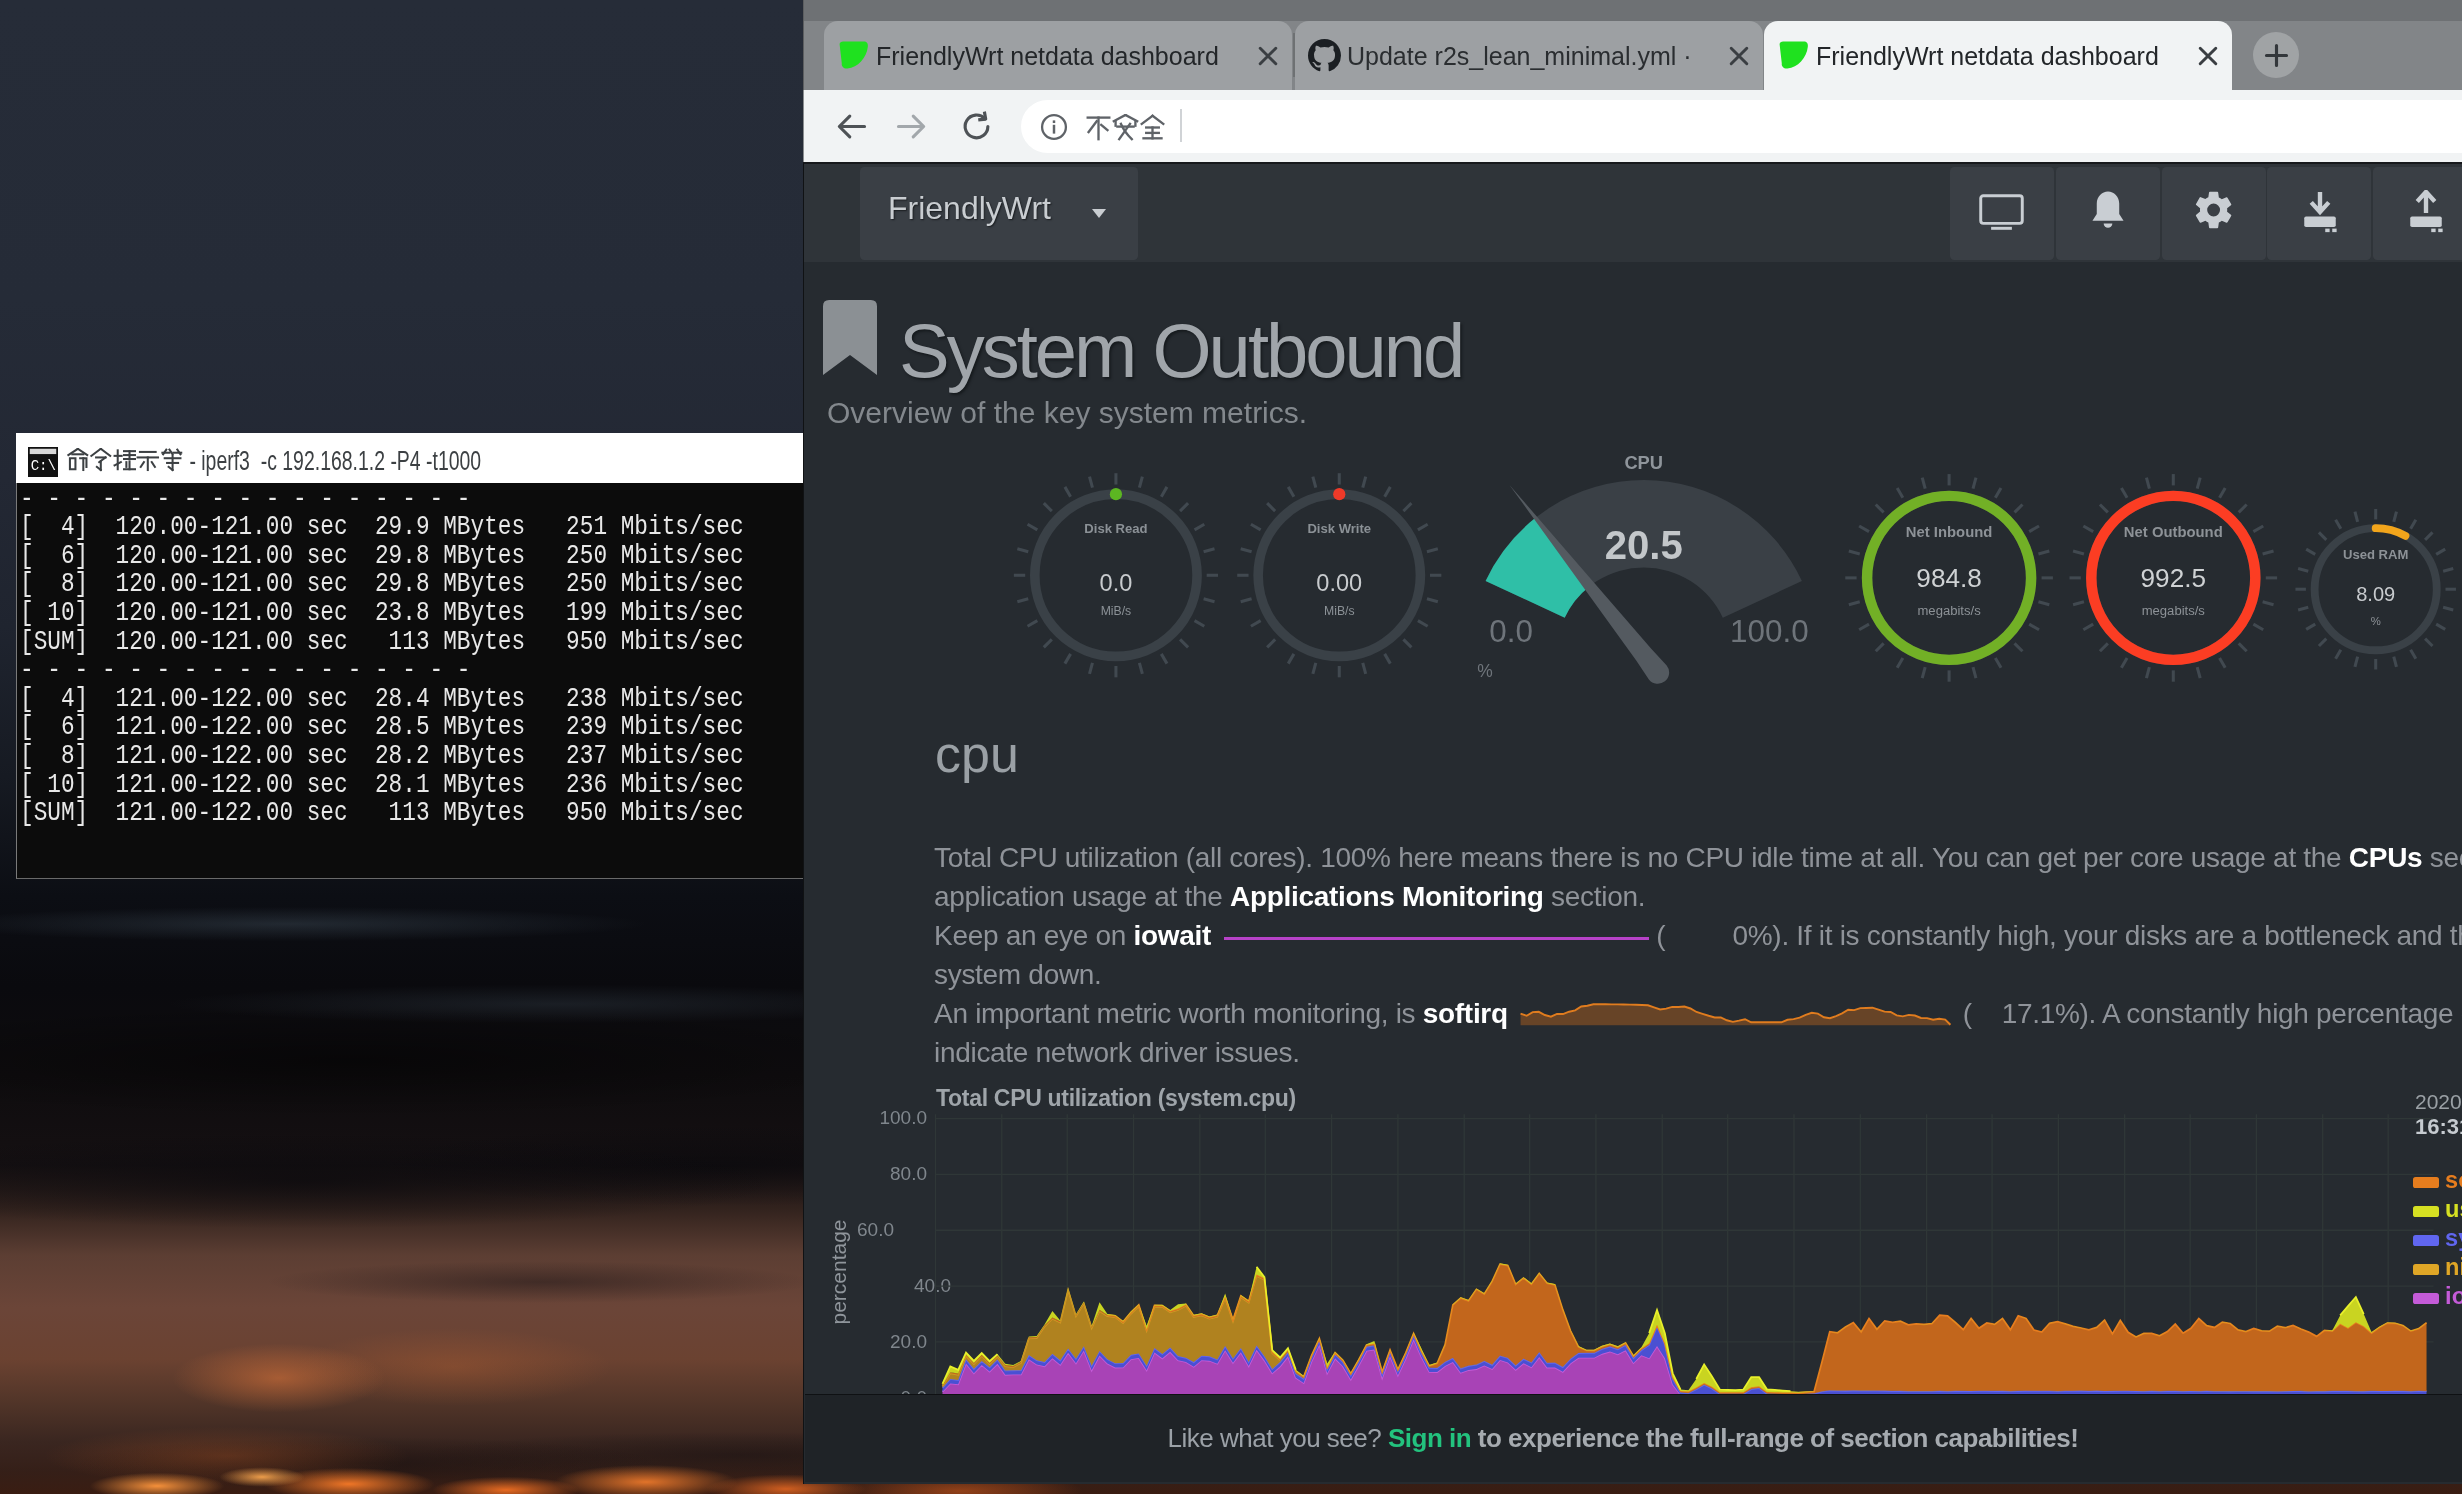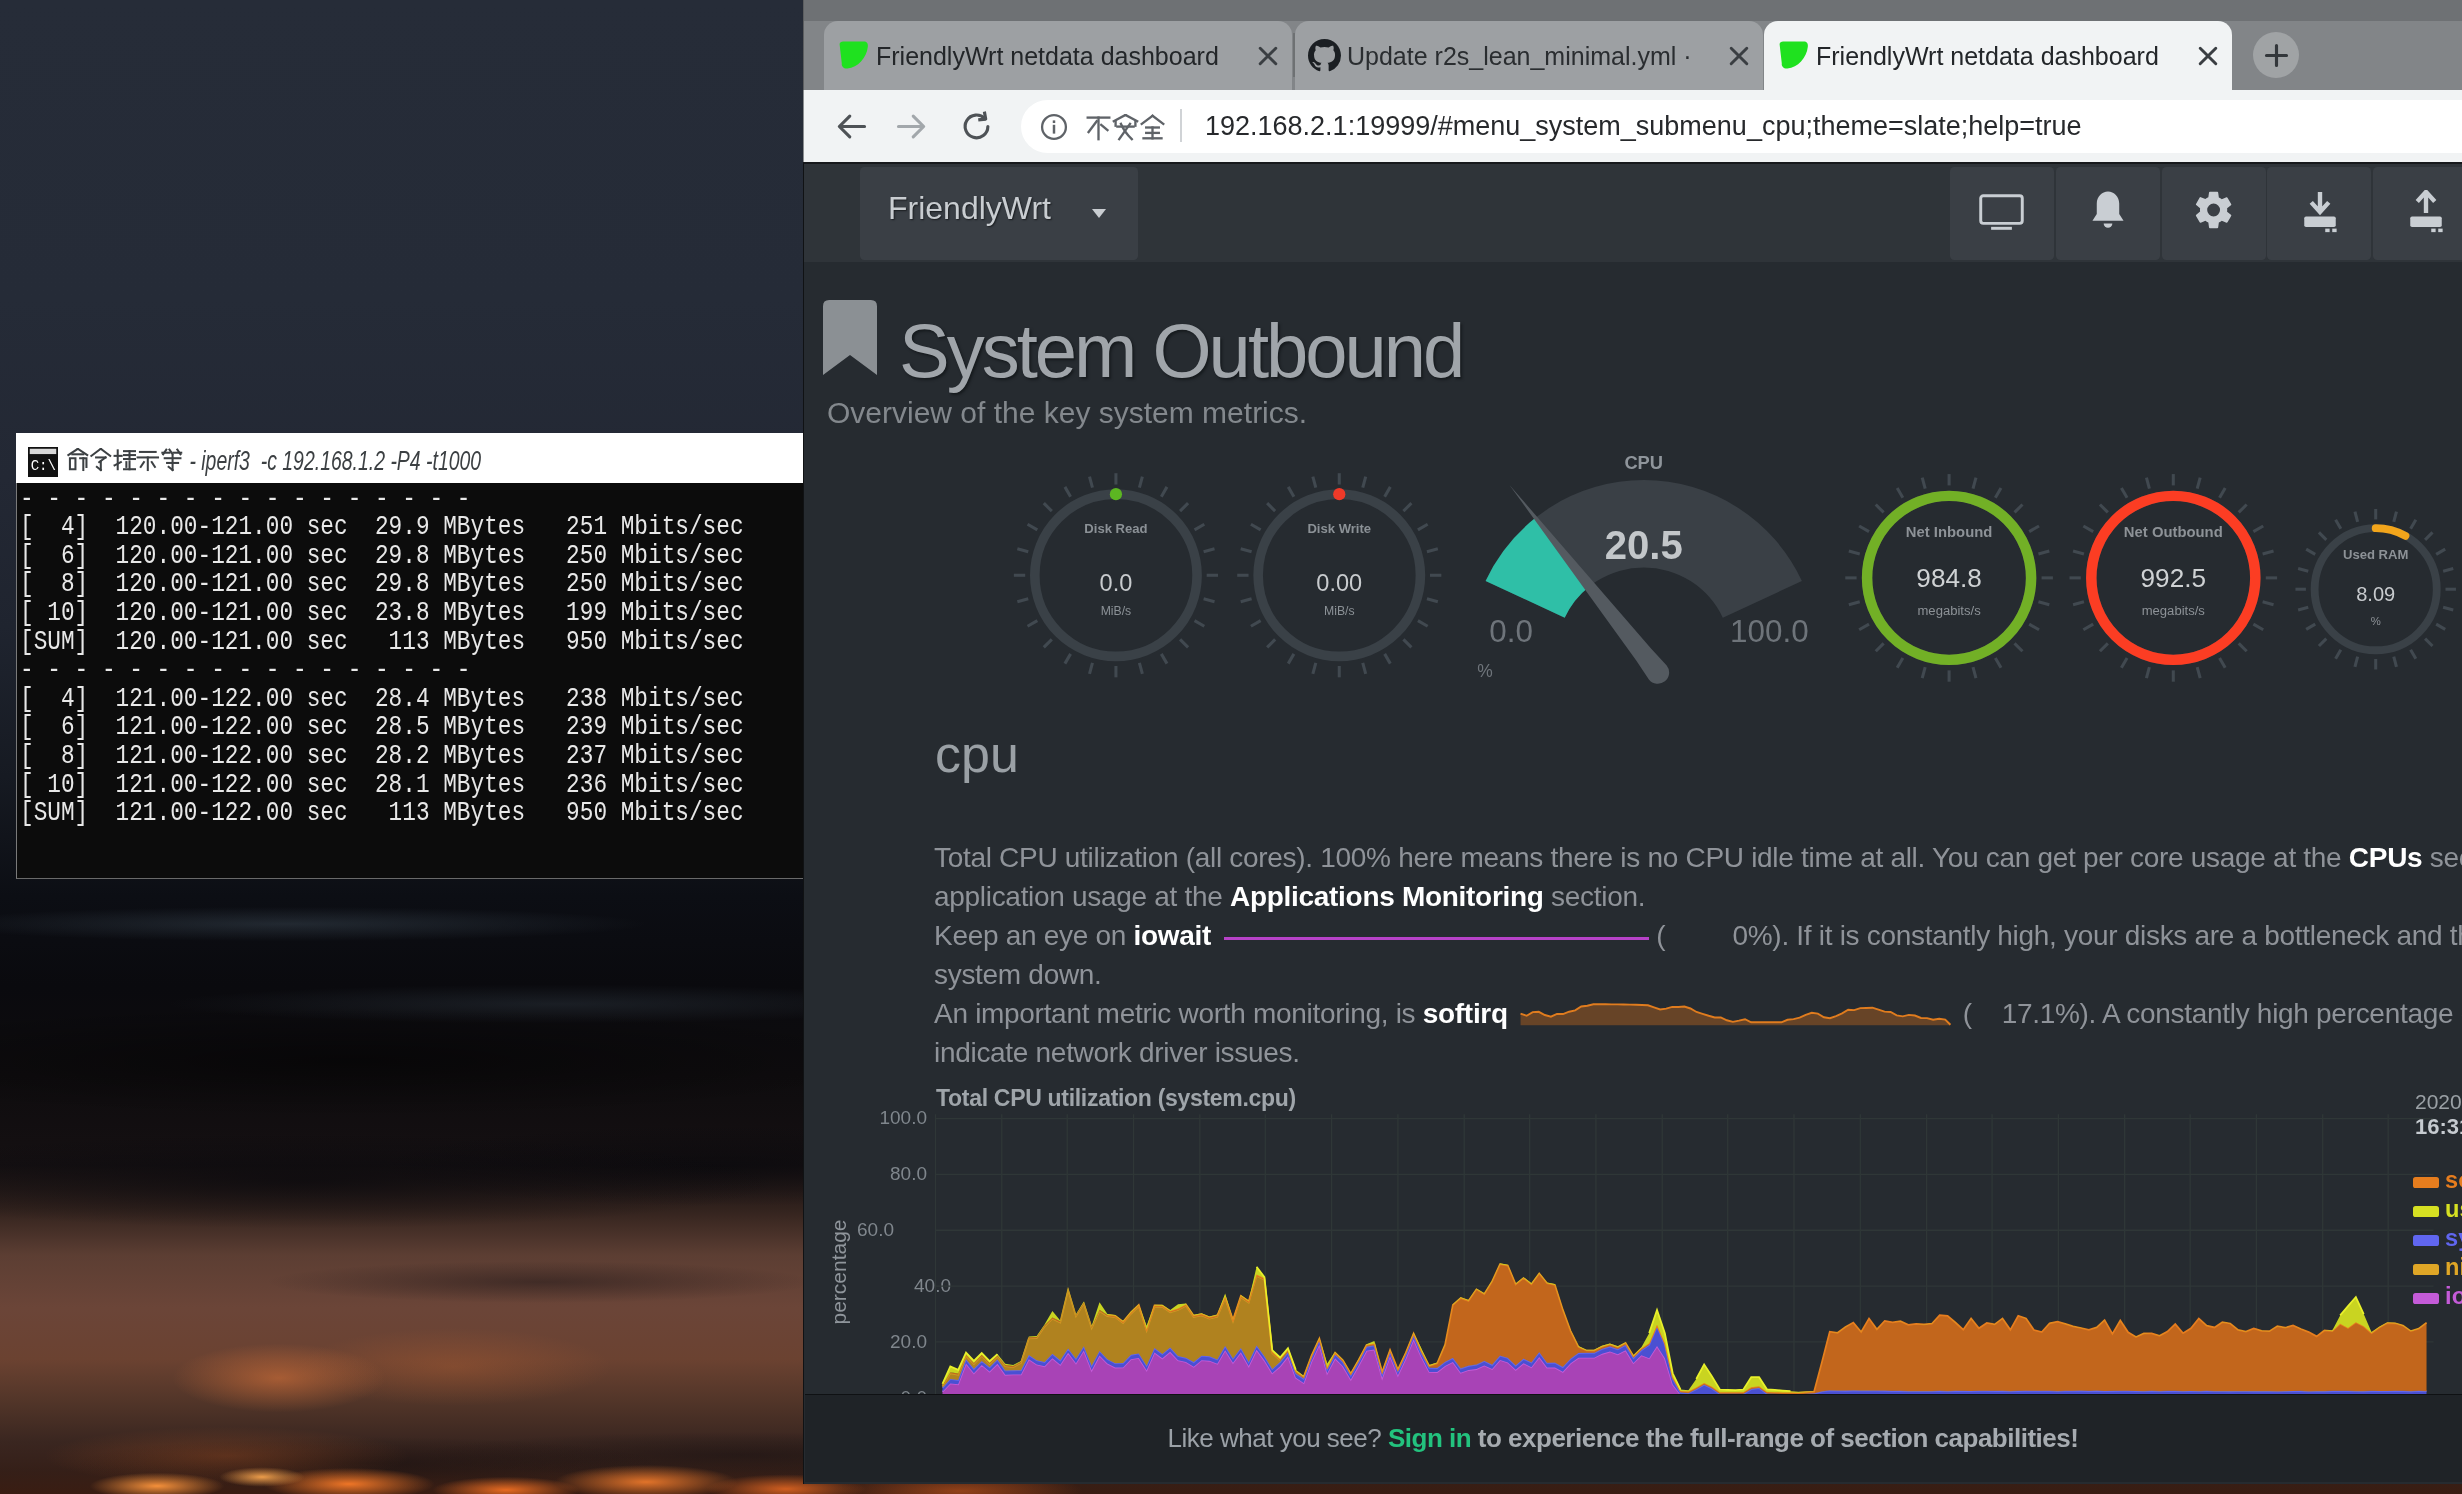--- a/index.html
+++ b/index.html
@@ -24,21 +24,21 @@
     radial-gradient(ellipse 524px 26px at 559px 1004px, rgba(80,100,116,.22), rgba(80,100,116,0) 75%),
     radial-gradient(ellipse 699px 70px at 349px 1061px, rgba(0,0,0,.45), rgba(0,0,0,0) 80%),
     linear-gradient(180deg,#262c38 0%,#252b37 20%,#232834 32%,#1f242f 42%,#161a22 52%,#0c0e14 60%,
        #0a0a0e 66%,#0e0c0e 72%,#151012 78%,#33231e 81%,#5c3e33 84%,#6b4538 87.5%,
        #6b4231 91%,#503428 94%,#3a2620 96.5%,#351f18 98.5%,#3a1d12 100%);
 }
 #term { position:absolute; left:15.7px; top:433px; width:788px; height:446px; }
 #termbar { position:absolute; left:0; top:0; width:100%; height:50px; background:#fff; }
 #termbody { position:absolute; left:0; top:50px; width:100%; height:396px; background:#0C0C0C;
   border-left:1.7px solid #7a7a7a; border-bottom:1.7px solid #6a6a6a; }
-#termbar .tt { position:absolute; left:50px; top:12.2px; font-size:27px; color:#3C4043; white-space:nowrap;font-style:italic; }
+#termbar .tt { position:absolute; left:50px; top:12.2px; font-size:27px; color:#3C4043; white-space:nowrap; }
 pre.term { position:absolute; left:3.5px; top:1.7px; font-family:"Liberation Mono",monospace;
   font-size:28px; line-height:28.6px; color:#E8E8E8; transform:scaleX(0.8125); transform-origin:left top; }
 #browser { position:absolute; left:803px; top:0; width:1991px; height:1484px; }
 #frame { position:absolute; left:0; top:0; width:100%; height:90px; background:#828588;
   border-left:1.7px solid #5c5e60; }
 #frame .topband { position:absolute; left:0; top:0; width:100%; height:21px; background:#6E7174; }
 .tab { position:absolute; top:21px; height:69px; border-radius:14px 14px 0 0; }
 .tab .ttl { position:absolute; left:52px; top:21px; font-size:25px; color:#232629; white-space:nowrap;
   overflow:hidden; }
 .tabx { position:absolute; top:22px; width:26px; height:26px; }
@@ -189,21 +189,20 @@
             <path d="M10,11 Q14,20 22,28" stroke="#5F6368" stroke-width="2.6" fill="none" stroke-linecap="square"></path>
           </svg><svg width="27" height="27" viewBox="0 0 30 30" style="vertical-align:0px">
             <path d="M15,2 L3,11" stroke="#5F6368" stroke-width="2.6" fill="none" stroke-linecap="square"></path>
             <path d="M15,2 L27,11" stroke="#5F6368" stroke-width="2.6" fill="none" stroke-linecap="square"></path>
             <path d="M8,15 H22" stroke="#5F6368" stroke-width="2.6" fill="none" stroke-linecap="square"></path>
             <path d="M8,21 H22" stroke="#5F6368" stroke-width="2.6" fill="none" stroke-linecap="square"></path>
             <path d="M15,15 V27" stroke="#5F6368" stroke-width="2.6" fill="none" stroke-linecap="square"></path>
             <path d="M5,27 H25" stroke="#5F6368" stroke-width="2.6" fill="none" stroke-linecap="square"></path>
           </svg></div>
       <div style="position:absolute;left:159px;top:9.6px;width:1.7px;height:33px;background:#D0D3D6"></div>
-      <div style="position:absolute;left:184px;top:11.4px;font-size:27px;color:#27292C;white-space:nowrap">192.168.2.1:19999/#menu_system_submenu_cpu;theme=slate;help=true</div>
     </div>
   </div>
   <div id="content">
     <div id="navbar">
       <div class="navcell" style="left:56px;width:278px"></div>
       <div style="position:absolute;left:84px;top:26px;font-size:32px;color:#C9CDD1;text-shadow:0.9px 0.9px 1.7px #1a1d20">FriendlyWrt</div>
       <div style="position:absolute;left:288px;top:45px;width:0;height:0;border-left:7.9px solid transparent;border-right:7.9px solid transparent;border-top:9.6px solid #C9CDD1"></div>
       <div class="navcell" style="left:1146px;width:104px"></div>
       <div class="navcell" style="left:1252px;width:104px"></div>
       <div class="navcell" style="left:1358px;width:104px"></div>

